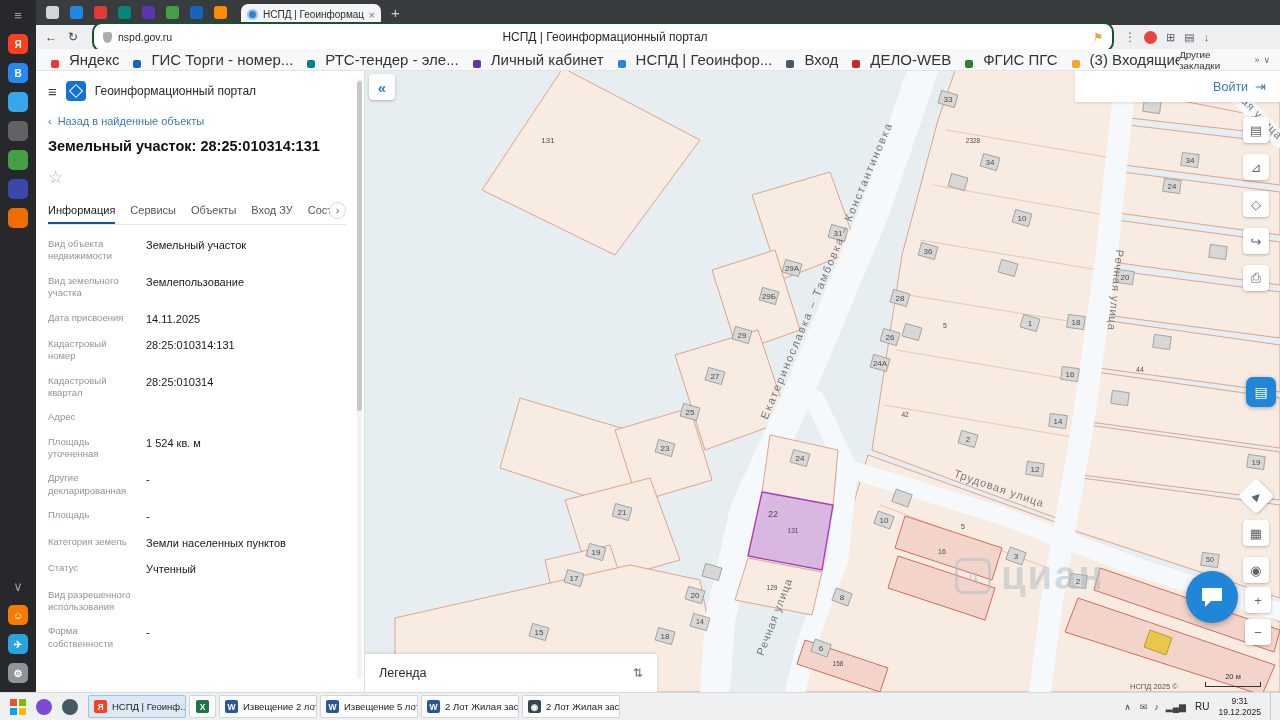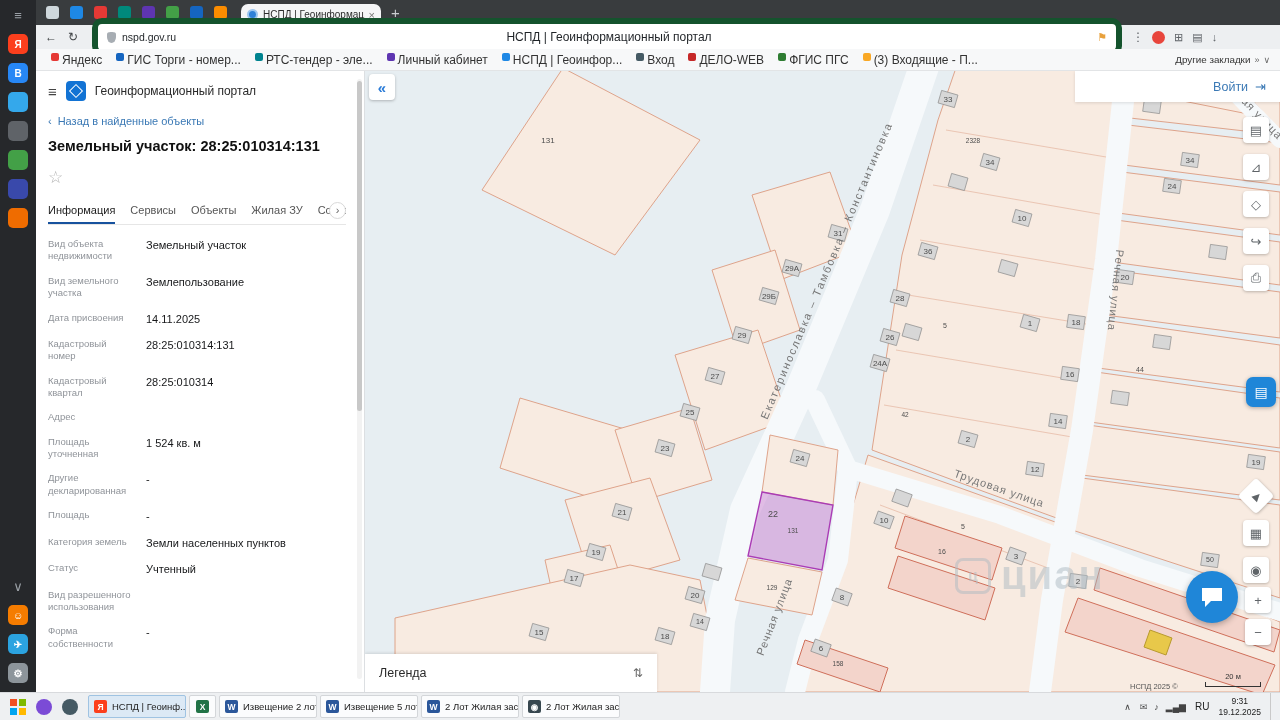--- a/index.html
+++ b/index.html
@@ -12,34 +12,34 @@
   .pdot{width:13px;height:13px;border-radius:3px}
   #active-tab{margin-left:14px;width:128px;height:21px;background:#f4f5f6;border-radius:7px 7px 0 0;
               display:flex;align-items:center;padding:0 6px}
   .tab-fav{width:11px;height:11px;border-radius:50%;background:#2f81d6;margin-right:5px;flex:none;border:2px solid #9cc6ee;box-sizing:border-box}
   .tab-title{font-size:10px;color:#2c2c2c;white-space:nowrap;overflow:hidden;flex:1}
   .tab-close{color:#777;font-size:11px;margin-left:4px}
   #newtab{color:#c9cccf;font-size:15px;margin-left:10px;align-self:center}
 
   #addrbar{position:absolute;left:0;top:25px;width:1280px;height:24px;background:#edeff1;display:flex;align-items:center;padding-left:40px;box-sizing:border-box}
   .navbtn{font-size:12px;color:#3f4245;width:22px;text-align:center}
-  #omni{position:relative;width:1000px;height:18px;background:#fff;border:6px solid #14532d;border-radius:10px;
+  #omni{position:relative;width:1000px;height:18px;background:#fff;border:2px solid #14532d;border-radius:10px;
         margin:0 8px;display:flex;align-items:center;padding:4px 9px}
   .shield{width:9px;height:11px;background:#a7adb3;border-radius:5px 5px 6px 6px/3px 3px 8px 8px;margin-right:6px}
   #url{font-size:10.5px;color:#1f2327;z-index:2}
   #omni-title{position:absolute;left:4px;right:0;text-align:center;font-size:12px;color:#1f2327}
   .flag{margin-left:auto;color:#e8a13c;font-size:11px;z-index:2}
   .chromedots{font-size:12px;color:#5f6368;width:16px;text-align:center}
   #ext-area{display:flex;align-items:center;gap:9px;margin-left:6px}
   .extdot{width:13px;height:13px;border-radius:50%;display:inline-block}
   .extg{font-size:11px;color:#5f6368}
 
   #bookmarksbar{position:absolute;left:0;top:49px;width:1280px;height:22px;background:#f7f8f9;border-bottom:1px solid #e2e4e6;
                 display:flex;align-items:center;padding-left:44px;box-sizing:border-box;overflow:hidden}
-  .bm{display:flex;align-items:flex-start;gap:3px;padding:2px 7px;font-size:12px;color:#333;white-space:nowrap}
+  .bm{display:flex;align-items:flex-end;gap:10px;padding:2px 7px;font-size:15px;color:#333;white-space:nowrap}
   .bmdot{width:8px;height:8px;border-radius:2px;flex:none}
   #bm-others{margin-left:auto;display:flex;align-items:center;gap:4px;font-size:9.8px;color:#333;padding-right:10px}
   .chev{color:#666;font-size:9px}
 
   
   #sidebar{position:absolute;left:0;top:0;width:36px;height:692px;background:#26282b;z-index:6;
            display:flex;flex-direction:column;align-items:center;padding-top:5px;box-sizing:border-box}
   .sic{width:20px;height:20px;border-radius:5px;margin-bottom:9px;display:flex;align-items:center;justify-content:center;
        font-size:10px;color:#fff;font-weight:700}
   .sic.glyphonly{color:#9aa0a6;font-size:13px;font-weight:400}
@@ -238,21 +238,21 @@
   <div id="backlink">
     <span>‹</span>
     <span>Назад в найденные объекты</span>
   </div>
   <div id="objtitle">Земельный участок: 28:25:010314:131</div>
   <div id="star">☆</div>
   <div id="ptabs">
     <div class="ptab2 active">Информация</div>
       <div class="ptab2">Сервисы</div>
       <div class="ptab2">Объекты</div>
-      <div class="ptab2">Жилая ЗУ</div>
+      <div class="ptab2">Вход ЗУ</div>
       <div class="ptab2">Соста</div>
       <div id="tabarrow">›</div>
   </div>
   <div id="fields">
       <div class="frow">
         <div class="flabel">Вид объекта недвижимости</div>
         <div class="fvalue">Земельный участок</div>
       </div>
       <div class="frow">
         <div class="flabel">Вид земельного участка</div>

